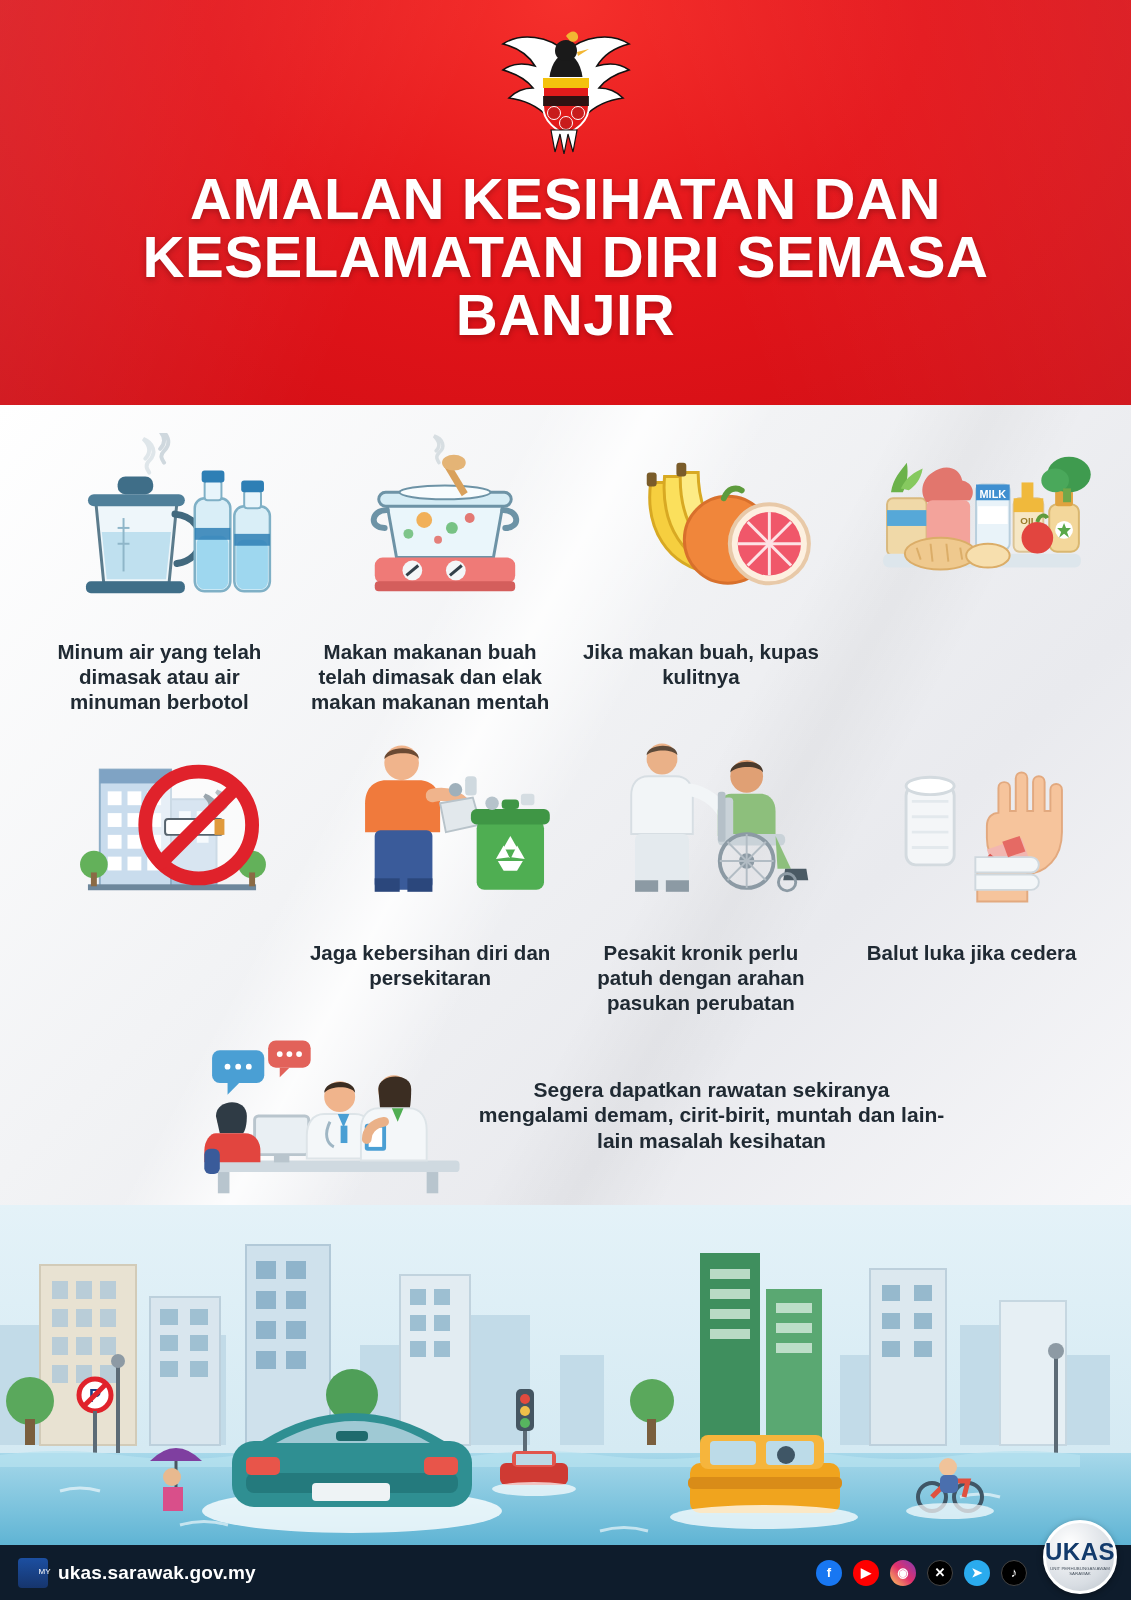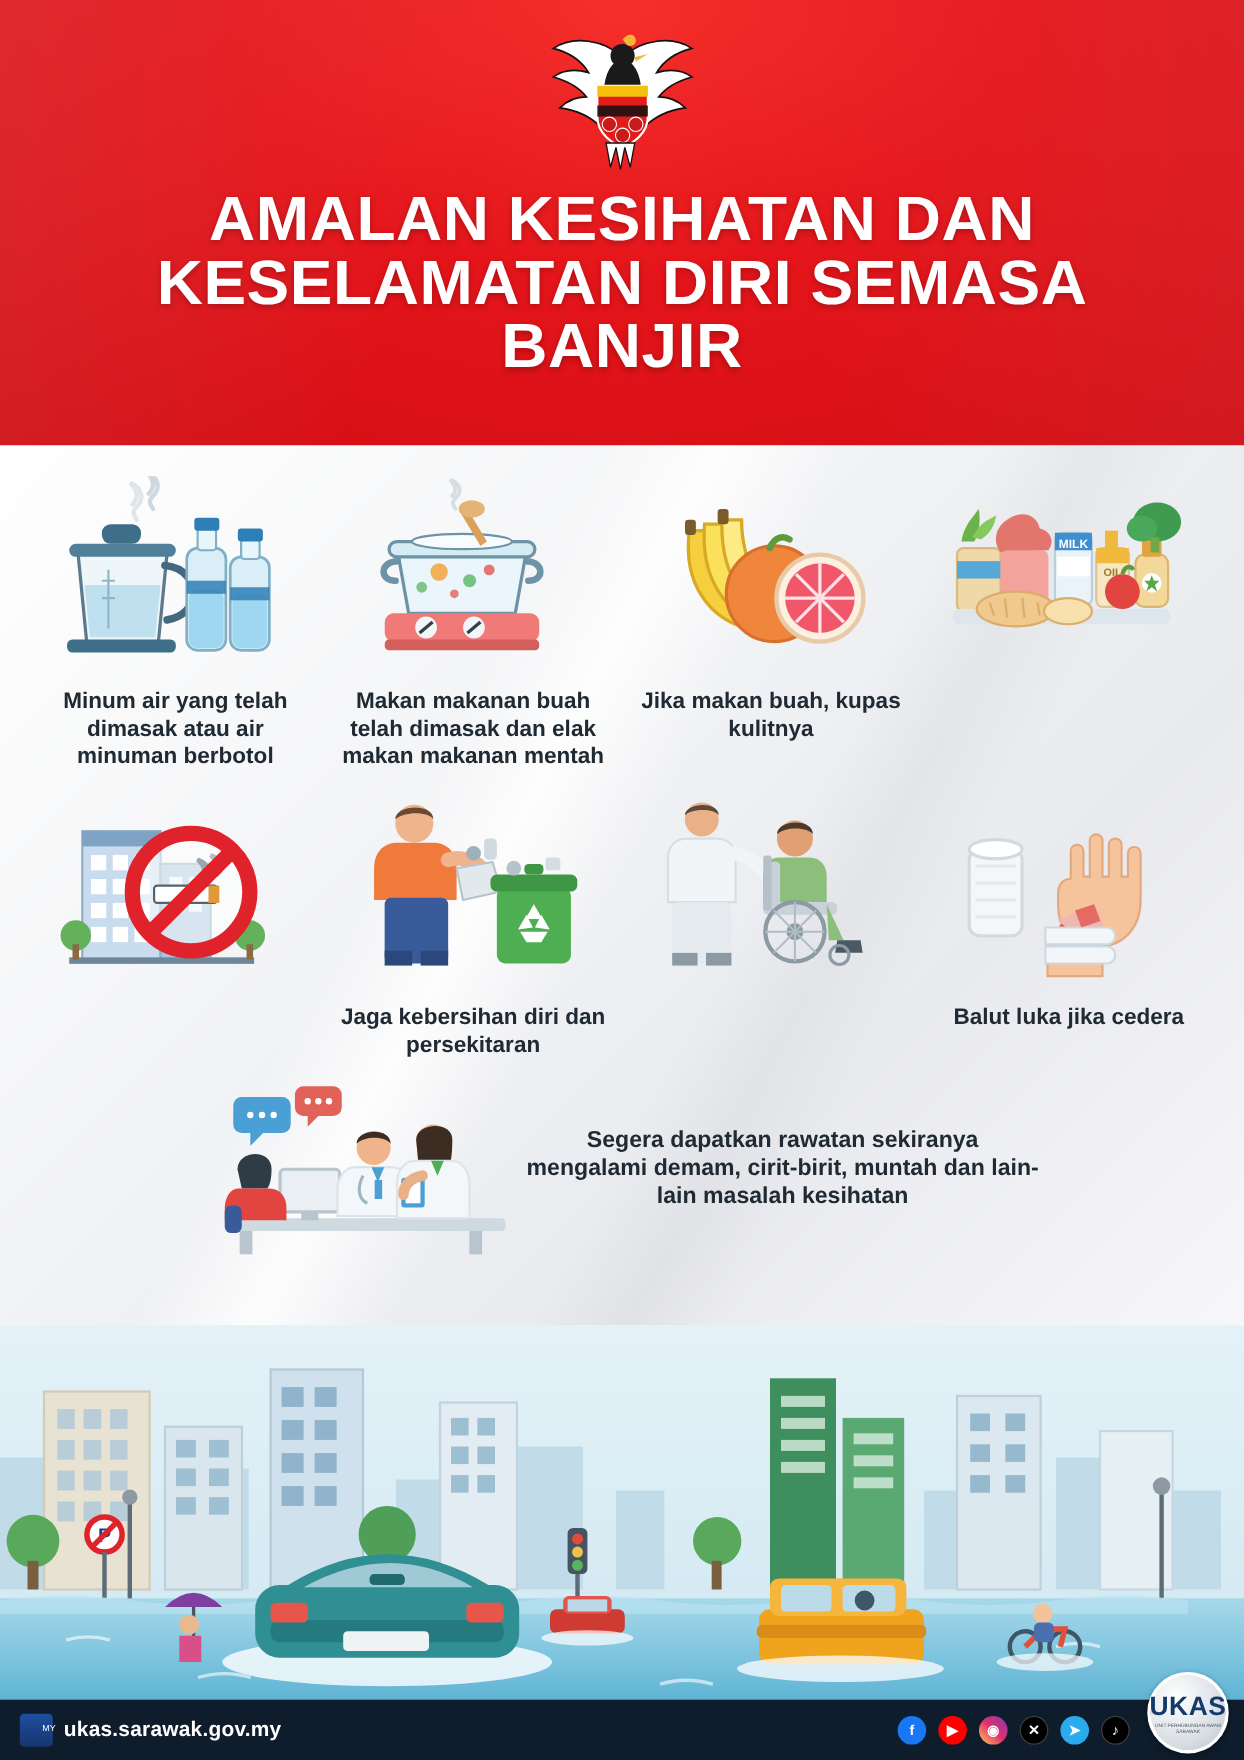--- a/index.html
+++ b/index.html
@@ -75,25 +75,25 @@
     display: grid;
     grid-template-columns: repeat(4, 1fr);
     row-gap: 4px;
   }
   .cell {
     display: flex; flex-direction: column; align-items: center;
     padding: 6px 8px 10px;
   }
   .art {
     height: 178px; width: 100%;
-    display: flex; align-items: flex-end; justify-content: flex-start;
+    display: flex; align-items: flex-end; justify-content: flex-end;
     position: relative;
   }
   .caption {
-    margin-top: 14px;
+    margin-top: 28px;
     text-align: center;
     font-size: 20.5px;
     font-weight: bold;
     color: #202a33;
     line-height: 1.22;
   }
   .row-last {
     position: relative;
     z-index: 2;
     display: flex;
@@ -419,20 +419,21 @@
             <circle cx="150" cy="132" r="8" fill="#8c9aa4"></circle>
             <g stroke="#b2bcc4" stroke-width="2">
               <line x1="150" y1="104" x2="150" y2="160"></line>
               <line x1="122" y1="132" x2="178" y2="132"></line>
               <line x1="130" y1="112" x2="170" y2="152"></line>
               <line x1="170" y1="112" x2="130" y2="152"></line>
             </g>
             <circle cx="192" cy="154" r="9" fill="none" stroke="#8c9aa4" stroke-width="3"></circle>
           </svg>
         </div>
+        <div class="caption">Pesakit kronik perlu patuh dengan arahan pasukan perubatan</div>
       </div>
 
       <div class="cell">
         <div class="art">
           <svg viewBox="0 0 230 185" width="230" height="178">
             <rect x="34" y="54" width="50" height="82" rx="10" fill="#f4f6f8" stroke="#d3dadf" stroke-width="3"></rect>
             <ellipse cx="59" cy="54" rx="25" ry="9" fill="#ffffff" stroke="#d3dadf" stroke-width="3"></ellipse>
             <path d="M40 70 h38 M40 86 h38 M40 102 h38 M40 118 h38" stroke="#e3e9ed" stroke-width="3"></path>
 
             <path d="M118 96 c0 -10 6 -14 12 -14 v-26 c0 -8 12 -8 12 0 v24 h6 v-34 c0 -8 12 -8 12 0 v34 h6 v-30 c0 -8 12 -8 12 0 v30 h6 v-22 c0 -8 12 -8 12 0 v44 c0 26 -16 44 -40 44 c-22 0 -38 -16 -38 -38z" fill="#f6c49c" stroke="#e2a97f" stroke-width="2"></path>

